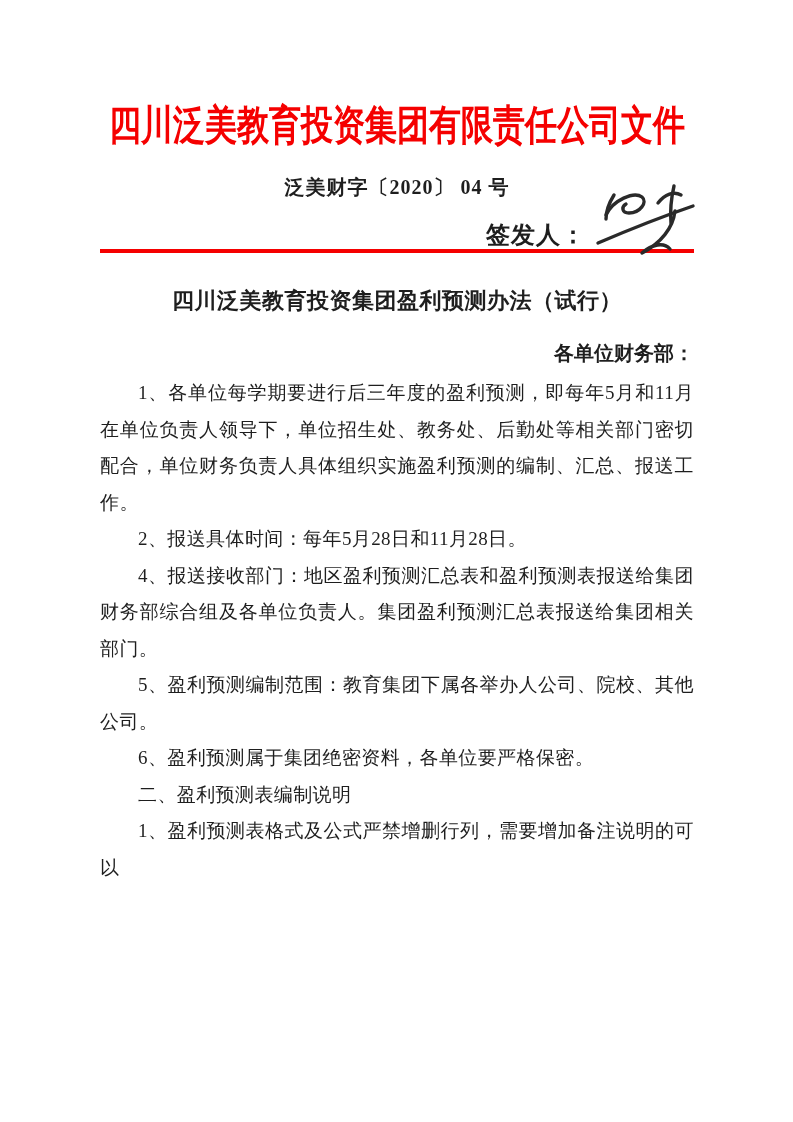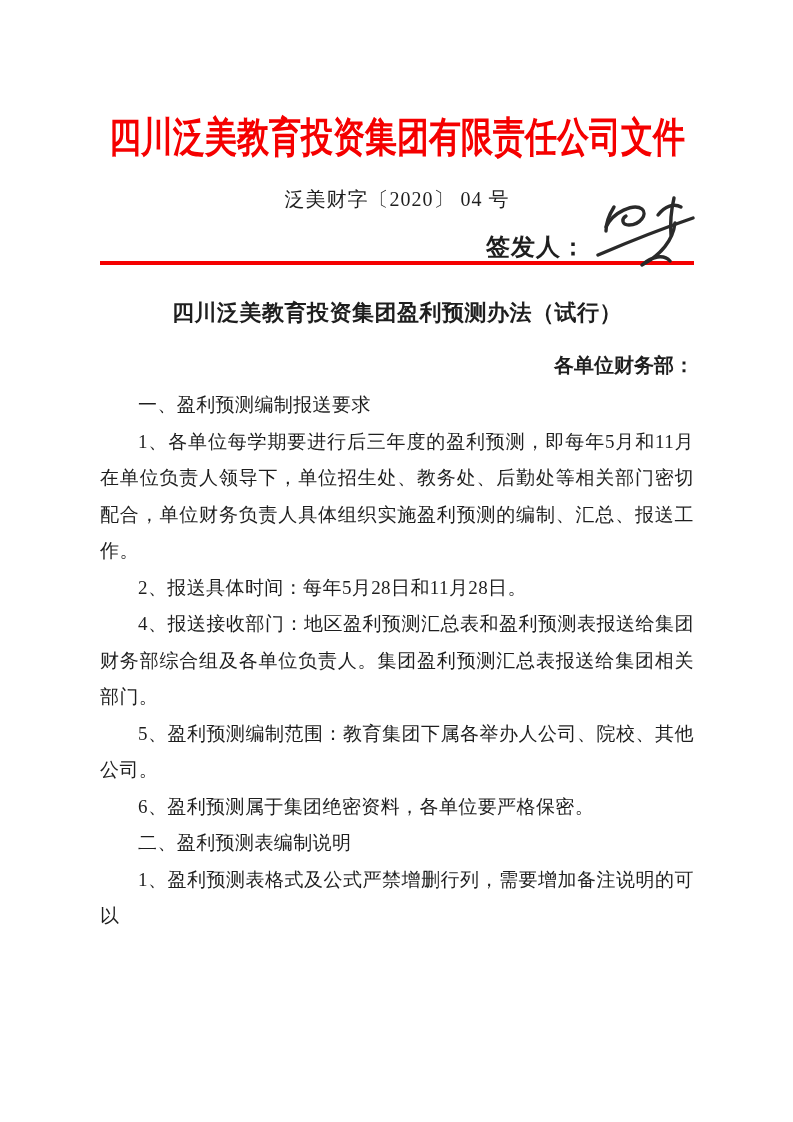--- a/index.html
+++ b/index.html
@@ -1,20 +1,20 @@
 <!DOCTYPE html>
 <html lang="zh"><head>
 <meta charset="utf-8">
 <style>
   html, body { margin: 0; padding: 0; background: #ffffff; }
   .page {
     position: relative;
     width: 793px;
     height: 1004px;
-    margin: 12px auto;
+    margin: 0 auto;
     background: #ffffff;
     box-sizing: border-box;
     padding: 103px 99px 0 100px;
     overflow: hidden;
     font-family: "Liberation Serif", "DejaVu Serif", serif;
     color: #1e1e1e;
   }
   .org-title {
     margin: 0;
     height: 43px;
@@ -25,21 +25,21 @@
     white-space: nowrap;
     color: #f50000;
     transform: scaleY(1.28);
     transform-origin: center top;
     letter-spacing: 0px;
   }
   .doc-number {
     margin-top: 28px;
     text-align: center;
     font-size: 20px;
-    font-weight: normal;
+    font-weight: bold;
     letter-spacing: 1px;
   }
   .issuer-row {
     position: relative;
     margin-top: 18px;
     height: 24px;
     text-align: right;
     font-size: 24px;
     font-weight: bold;
     padding-right: 108px;
@@ -106,21 +106,20 @@
 
     <div class="red-rule"></div>
   </header>
 
   <main>
     <h2 class="doc-title">四川泛美教育投资集团盈利预测办法（试行）</h2>
 
     <p class="salutation">各单位财务部：</p>
 
     <div class="doc-body">
-      <p class="para">一、盈利预测编制报送要求</p>
       <p class="para">1、各单位每学期要进行后三年度的盈利预测，即每年5月和11月在单位负责人领导下，单位招生处、教务处、后勤处等相关部门密切配合，单位财务负责人具体组织实施盈利预测的编制、汇总、报送工作。</p>
       <p class="para">2、报送具体时间：每年5月28日和11月28日。</p>
       <p class="para">4、报送接收部门：地区盈利预测汇总表和盈利预测表报送给集团财务部综合组及各单位负责人。集团盈利预测汇总表报送给集团相关部门。</p>
       <p class="para">5、盈利预测编制范围：教育集团下属各举办人公司、院校、其他公司。</p>
       <p class="para">6、盈利预测属于集团绝密资料，各单位要严格保密。</p>
       <p class="para">二、盈利预测表编制说明</p>
       <p class="para">1、盈利预测表格式及公式严禁增删行列，需要增加备注说明的可以</p>
     </div>
   </main>
 

